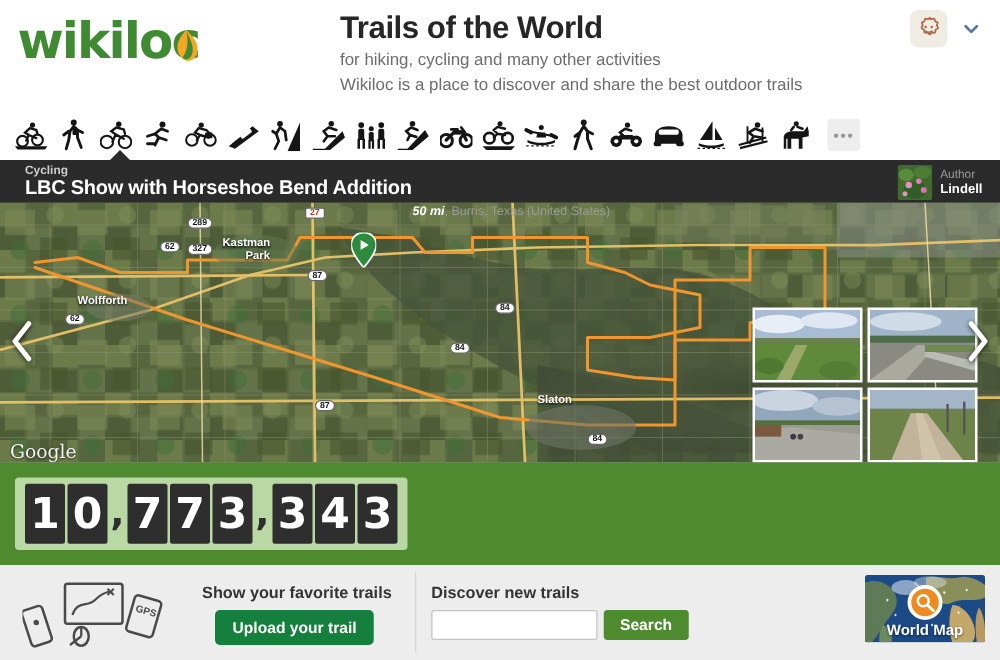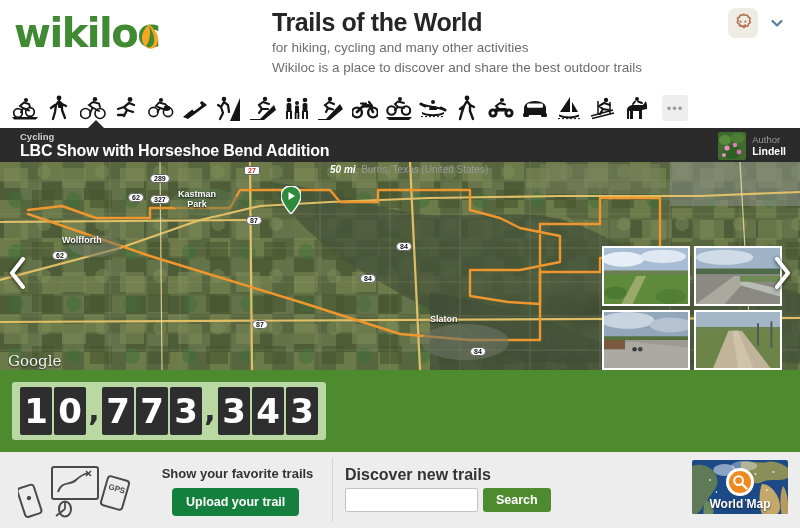--- a/index.html
+++ b/index.html
@@ -139,21 +139,21 @@
     font-size: 13px; font-weight: bold; color: #333;
   }
   .btn-upload {
     position: absolute; left: 172px; top: 36px;
     background: #15803d; color: #fff; border: none; border-radius: 4px;
     padding: 7px 14px; font-size: 12.5px; font-weight: bold; cursor: pointer;
     font-family: "Liberation Sans", sans-serif;
   }
   .disc-label {
     position: absolute; left: 12px; top: 14px;
-    font-size: 16px; font-weight: bold; color: #333;
+    font-size: 13px; font-weight: bold; color: #333;
   }
   .search-input {
     position: absolute; left: 12px; top: 36px; width: 133px; height: 24px;
     border: 1px solid #c3c3c3; background: #fff; border-radius: 2px;
     padding: 0 6px; font-size: 12px; font-family: "Liberation Sans", sans-serif;
   }
   .btn-search {
     position: absolute; left: 150px; top: 36px;
     background: #4d8b2e; color: #ffffff; border: none; border-radius: 3px;
     height: 24px; padding: 0 13px; font-size: 12.5px; font-weight: bold; cursor: pointer;
@@ -451,21 +451,21 @@
         <ellipse cx="465" cy="180" rx="44" ry="18" fill="#6d7464" opacity=".6"></ellipse>
         <ellipse cx="95" cy="84" rx="26" ry="11" fill="#737a66" opacity=".55"></ellipse>
         <ellipse cx="205" cy="40" rx="34" ry="14" fill="#5f7a52" opacity=".5"></ellipse>
       </svg>
 
       <svg style="position:absolute;left:281px;top:24px;z-index:6" width="20" height="28" viewBox="0 0 20 28">
         <path d="M10 0 C4 0 0 4.4 0 10 C0 17 10 28 10 28 C10 28 20 17 20 10 C20 4.4 16 0 10 0 Z" fill="#2e8b3e" stroke="#ffffff" stroke-width="1.4"></path>
         <path d="M7.5 6 L14 10 L7.5 14 Z" fill="#ffffff"></path>
       </svg>
 
-      <div style="position:absolute;left:178px;top:27px;z-index:6;color:#fff;font-size:9px;font-weight:bold;text-shadow:0 1px 2px #000;line-height:10px;text-align:center">Kastman<br>Park</div>
+      <div style="position:absolute;left:178px;top:27px;z-index:6;color:#fff;font-size:9px;font-weight:bold;text-shadow:0 1px 2px #000;line-height:10px;text-align:right">Kastman<br>Park</div>
       <div style="position:absolute;left:62px;top:73px;z-index:6;color:#fff;font-size:9px;font-weight:bold;text-shadow:0 1px 2px #000">Wolfforth</div>
       <div style="position:absolute;left:430px;top:152px;z-index:6;color:#fff;font-size:9px;font-weight:bold;text-shadow:0 1px 2px #000">Slaton</div>
 
       <div style="position:absolute;left:150px;top:12px;z-index:6;background:#fff;border:1px solid #666;border-radius:6px;font-size:7px;font-weight:bold;padding:0 3px;color:#111">289</div>
       <div style="position:absolute;left:128px;top:31px;z-index:6;background:#fff;border:1px solid #666;border-radius:6px;font-size:7px;font-weight:bold;padding:0 3px;color:#111">62</div>
       <div style="position:absolute;left:150px;top:33px;z-index:6;background:#fff;border:1px solid #666;border-radius:6px;font-size:7px;font-weight:bold;padding:0 3px;color:#111">327</div>
       <div style="position:absolute;left:244px;top:4px;z-index:6;background:#fff;border:1px solid #666;border-radius:2px;font-size:7px;font-weight:bold;padding:0 3px;color:#b32;">27</div>
       <div style="position:absolute;left:246px;top:54px;z-index:6;background:#fff;border:1px solid #666;border-radius:6px;font-size:7px;font-weight:bold;padding:0 3px;color:#111">87</div>
       <div style="position:absolute;left:52px;top:89px;z-index:6;background:#fff;border:1px solid #666;border-radius:6px;font-size:7px;font-weight:bold;padding:0 3px;color:#111">62</div>
       <div style="position:absolute;left:396px;top:80px;z-index:6;background:#fff;border:1px solid #666;border-radius:6px;font-size:7px;font-weight:bold;padding:0 3px;color:#111">84</div>

